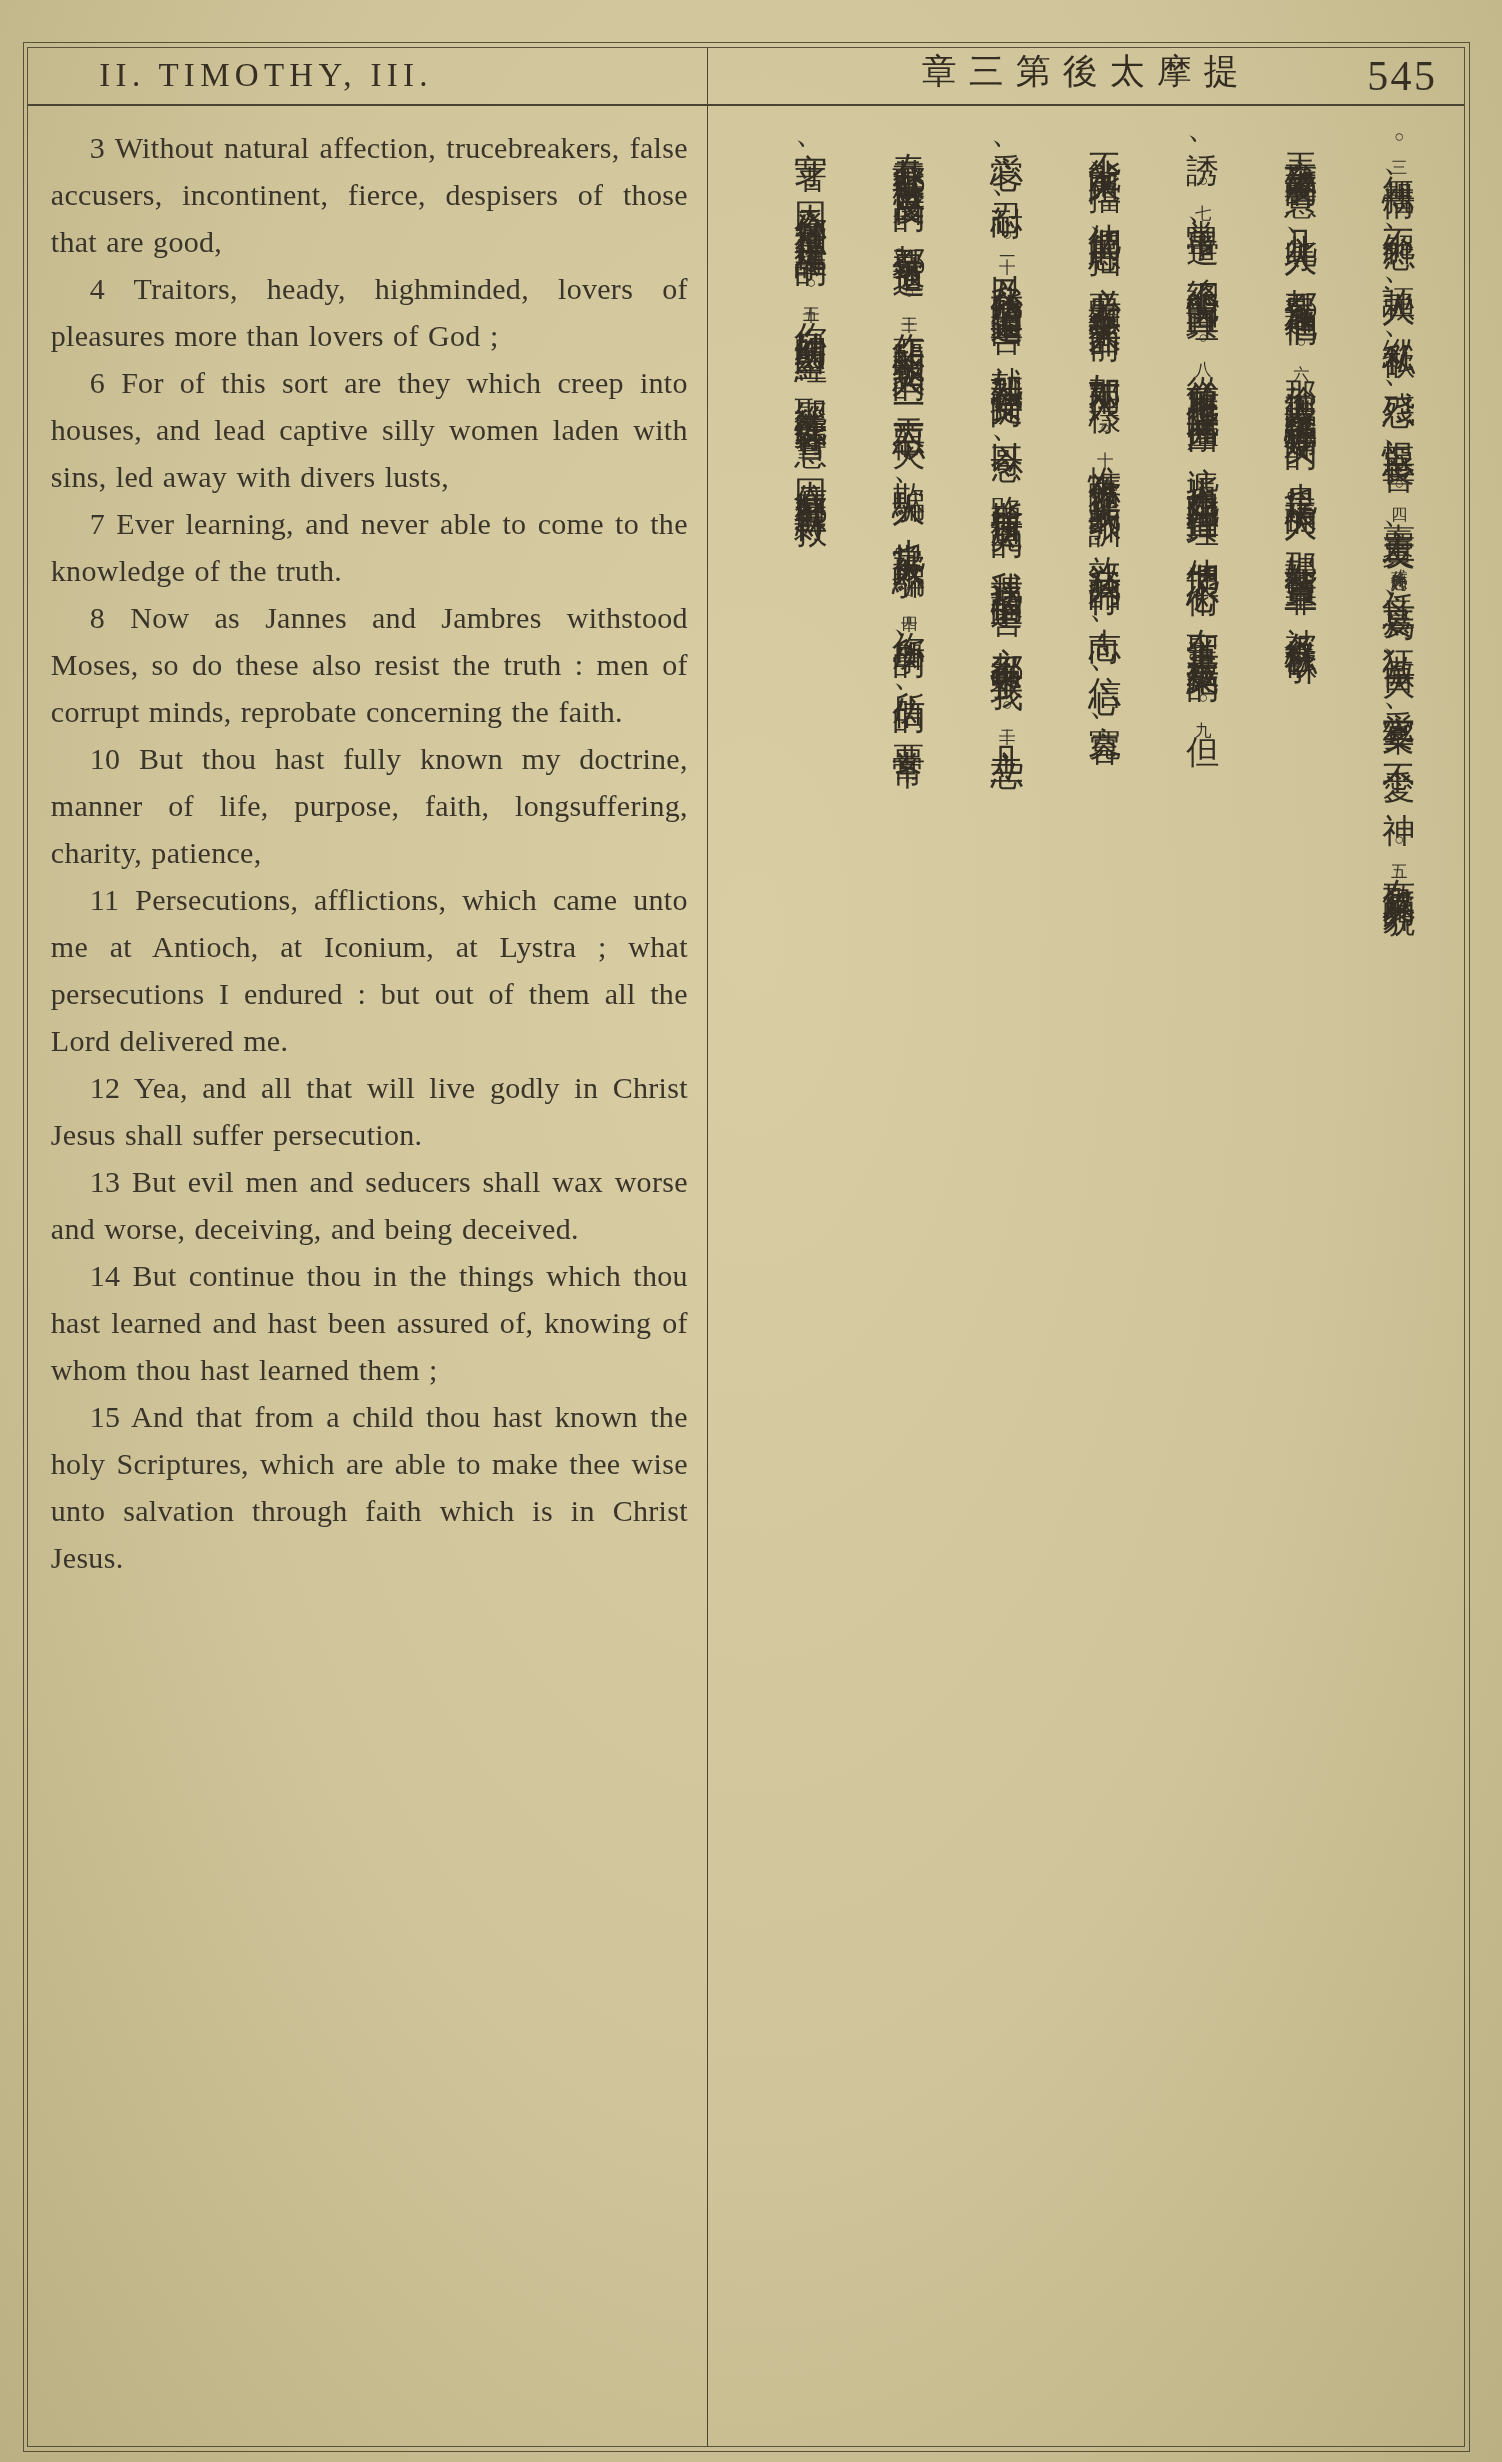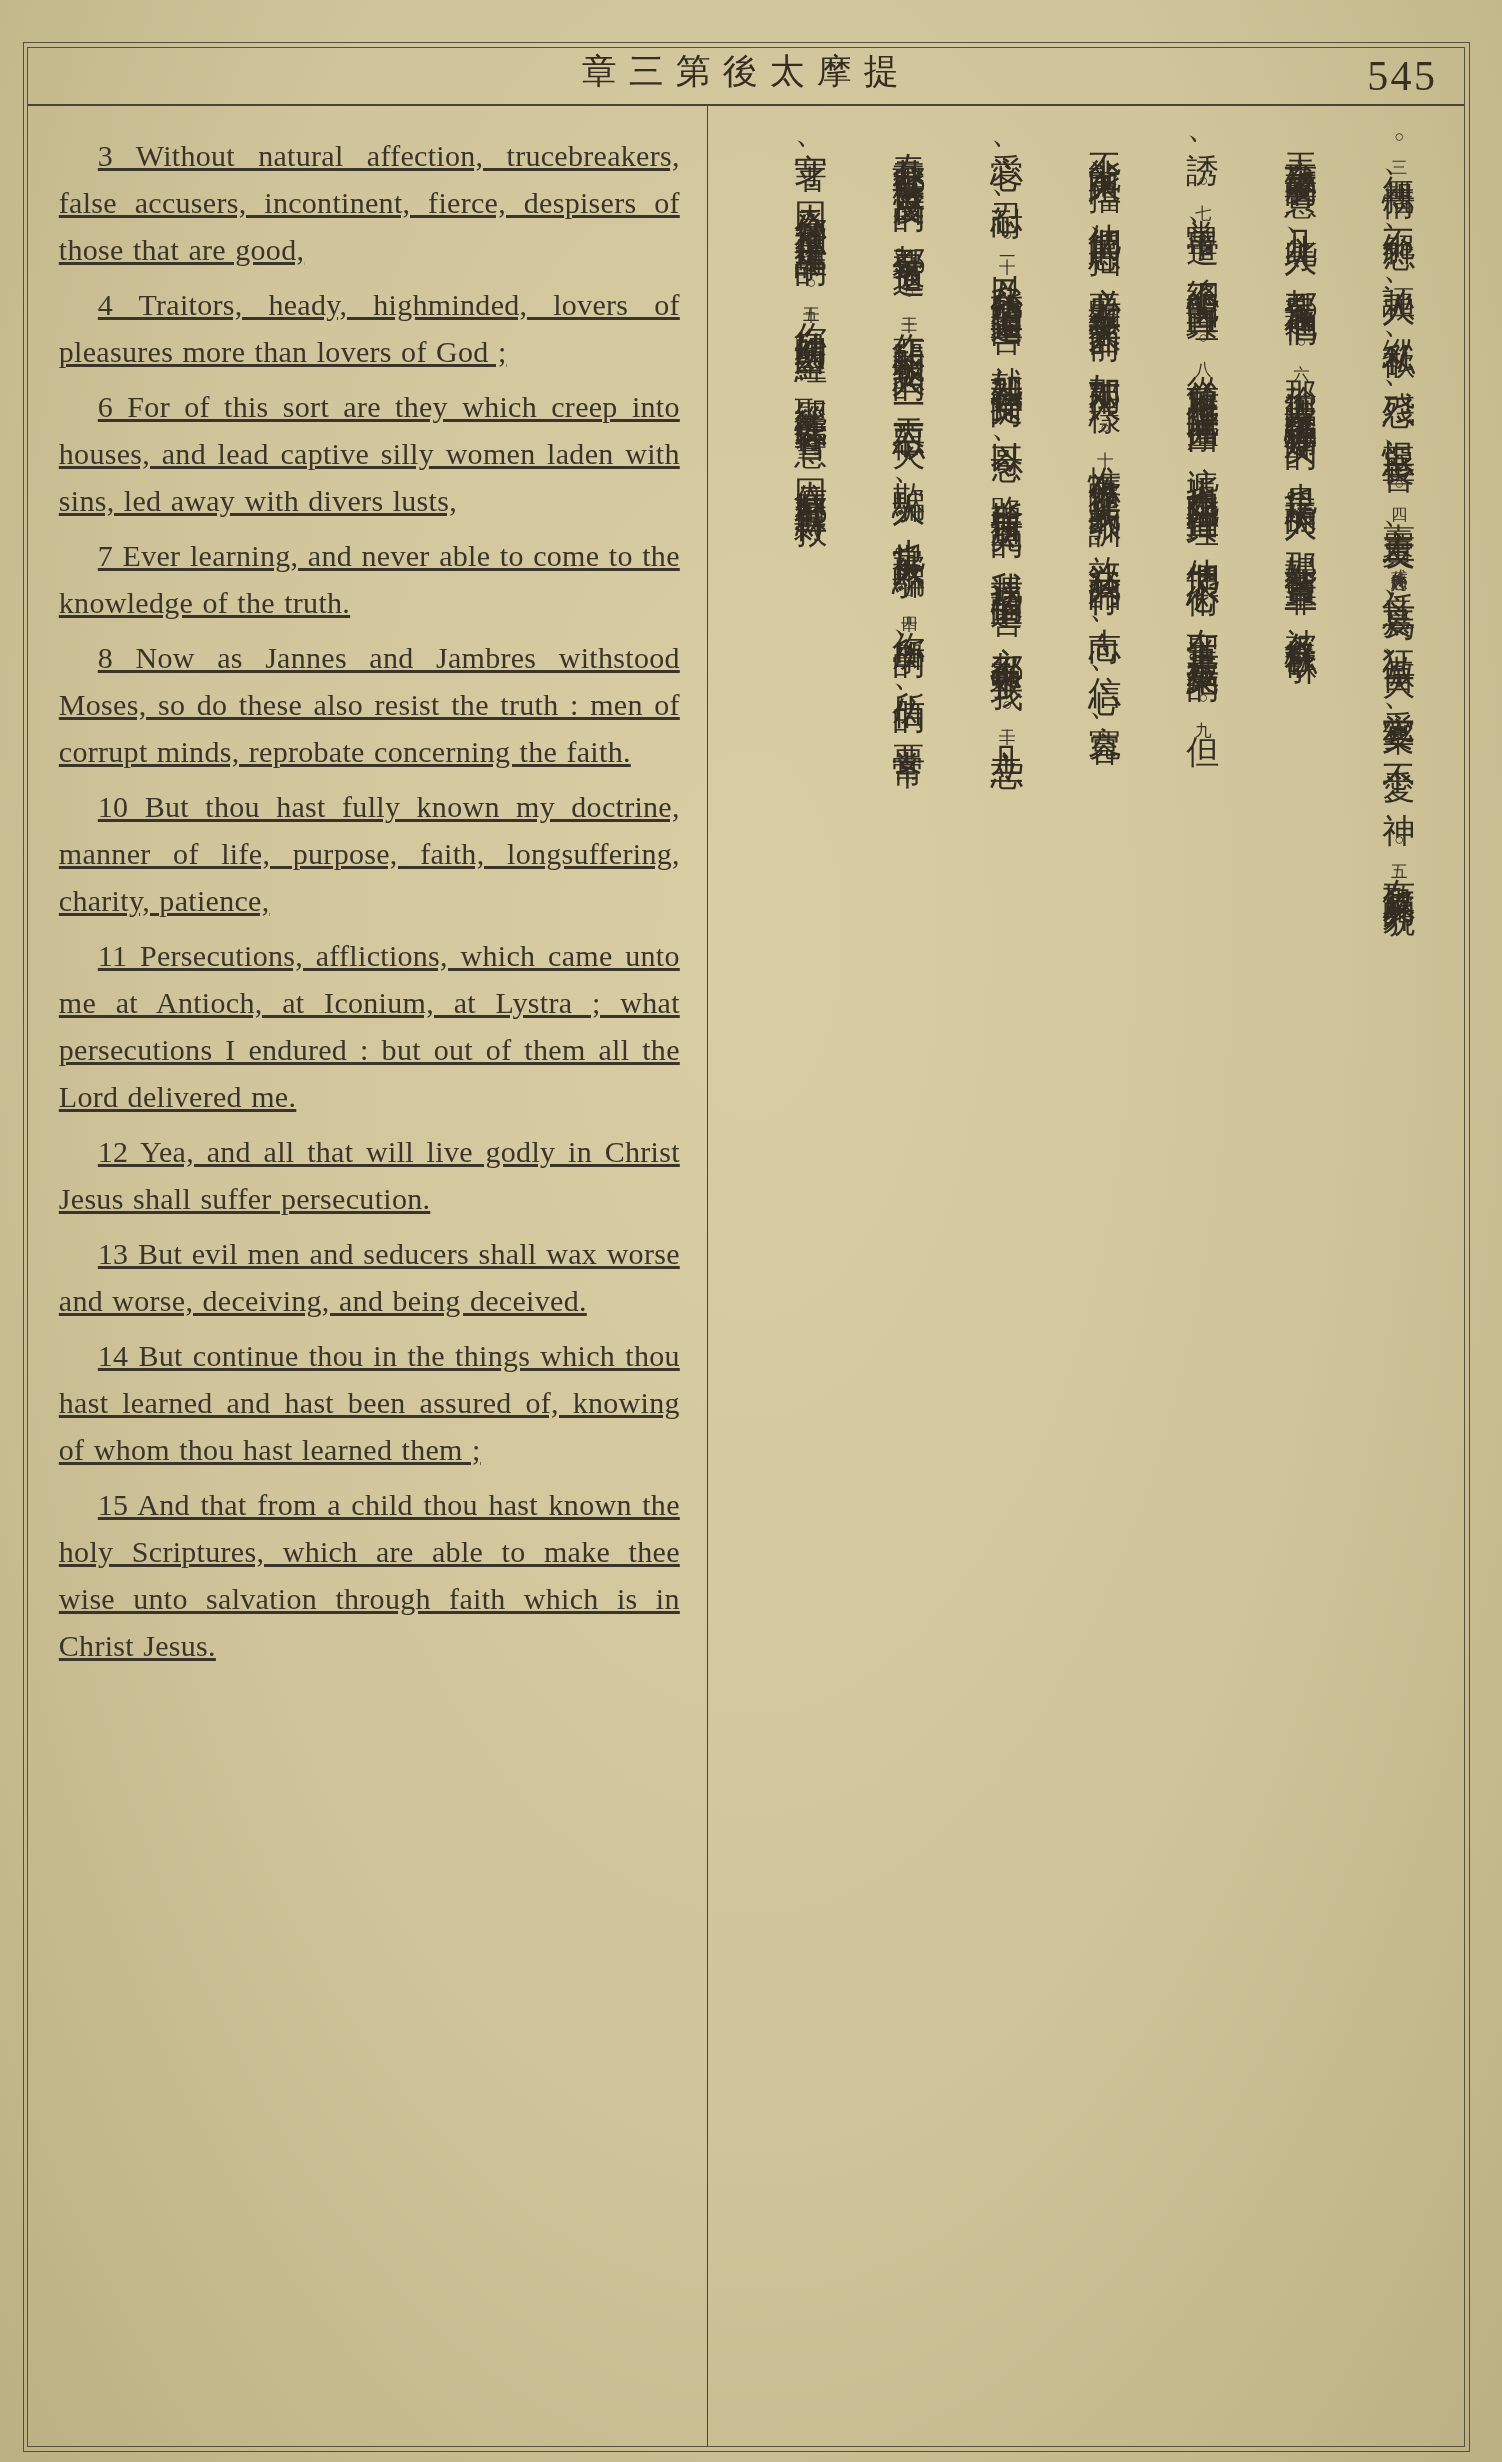--- a/index.html
+++ b/index.html
@@ -39,21 +39,21 @@
     position: absolute; right: 27px; top: 50%; transform: translateY(-50%);
     font-size: 42px; letter-spacing: 2.3px; color: #382f24;
   }
   .page-body { flex: 1; display: flex; min-height: 0; }
   .col-english {
     width: 680px; box-sizing: border-box; border-right: 1.5px solid #4c4433;
     padding: 18px 19.5px 6px 22.5px;
     font-size: 30px; line-height: 47px; text-align: justify;
     overflow: hidden;
   }
-  .verse { margin: 8px; text-indent: 39px; word-spacing: 1.5px; letter-spacing: 0.3px; text-decoration: underline; }
+  .verse { margin: 0; text-indent: 39px; word-spacing: 1.5px; letter-spacing: 0.3px; }
   .col-chinese {
     flex: 1; box-sizing: border-box;
     writing-mode: vertical-rl;
     padding: 21px 16.5px 15px 16.5px;
     overflow: hidden;
     color: #332d23;
   }
   .cn-col {
     font-size: 33px; line-height: 98px; letter-spacing: 5.3px;
     height: 100%;
@@ -65,20 +65,23 @@
     font-size: 16.5px; letter-spacing: 1.5px; color: #3a332a;
   }
 </style>
 </head>
 <body>
 
 <div class="sheet">
   <div class="sheet-inner">
 
     <div class="header">
+      <div class="header-left">
+        <span class="title-en">II. TIMOTHY, III.</span>
+      </div>
       <div class="header-right">
         <span class="title-cn">章三第後太摩提</span>
         <span class="page-number">545</span>
       </div>
     </div>
 
     <div class="page-body">
       <div class="col-english" id="english-col">
           <p class="verse">3 Without natural affection, trucebreakers, false accusers, incontinent, fierce, despisers of those that are good,</p>
           <p class="verse">4 Traitors, heady, highminded, lovers of pleasures more than lovers of God ;</p>

